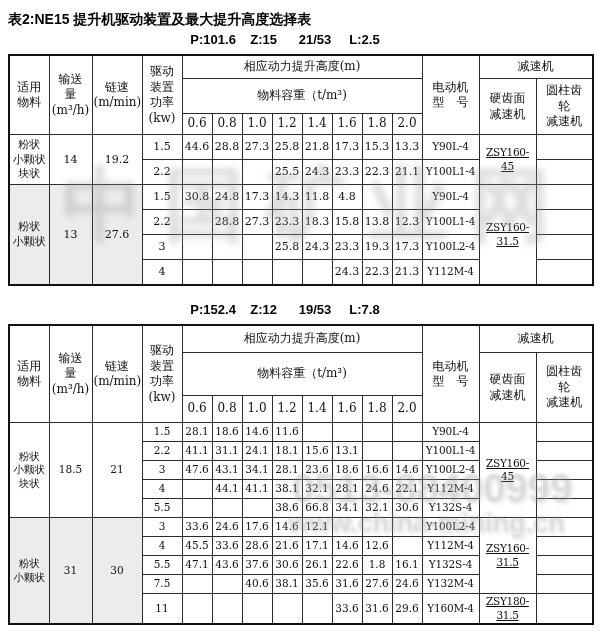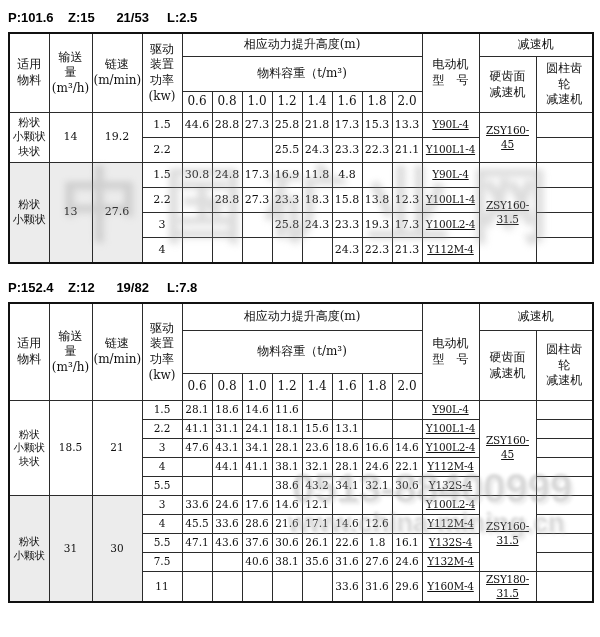--- a/index.html
+++ b/index.html
@@ -13,21 +13,21 @@
   }
   .page{padding:8px 8px 0 8px;position:relative;}
   .tbl-title{
     font-family:"Liberation Sans",sans-serif;
     font-weight:bold;font-size:14px;line-height:1.3;
     margin:2px 0 4px 0;color:#000;
   }
   .params{
     font-family:"Liberation Sans",sans-serif;
     font-weight:bold;font-size:13px;
-    text-align:left;white-space:pre;
+    text-align:center;white-space:pre;
     margin:2px 30px 7px 0;color:#000;
   }
   table{
     border-collapse:collapse;table-layout:fixed;width:584px;
     border:2px solid #111;background:#fff;
   }
   th,td{
     border:1px solid #2b2b2b;
     text-align:center;vertical-align:middle;
     white-space:pre-line;
@@ -38,21 +38,21 @@
   }
   thead th{font-size:12px;}
   .t2 .hr1 th{height:20px;}
   .t2 .hr2 th{height:32px;}
   .t2 .hr3 th{height:18px;}
   .t3 .hr1 th{height:24px;}
   .t3 .hr2 th{height:40px;}
   .t3 .hr3 th{height:24px;}
   .t2 tbody td{height:22px;}
   .t3 tbody td{height:16px;font-size:10.5px;}
-  td.motor{font-size:10.5px;letter-spacing:-0.2px;text-decoration:underline;}
+  td.motor{font-size:10.5px;letter-spacing:-0.2px;}
   td.reducer{font-size:10.5px;letter-spacing:-0.3px;text-decoration:underline;}
   td.shaded{background:#ececec;}
   .section + .section{margin-top:16px;}
   
   .wm{
     position:absolute;pointer-events:none;user-select:none;z-index:5;
     color:#8f8f8f;opacity:.30;font-weight:bold;white-space:nowrap;
     text-shadow:1px 1px 0 #ffffff,2px 2px 2px #999999;
   }
   .wm-cn{top:152px;left:62px;font-size:80px;letter-spacing:22px;filter:blur(3px);}
@@ -60,20 +60,21 @@
     font-family:"Liberation Sans",sans-serif;opacity:.34;}
   .wm-url{top:508px;left:288px;font-size:27px;filter:blur(1.5px);
     font-family:"Liberation Sans",sans-serif;opacity:.34;}
 </style>
 </head>
 <body>
 
 <div class="page">
 
   <div class="section">
+    <div class="tbl-title">表2:NE15 提升机驱动装置及最大提升高度选择表</div>
     <div class="params">P:101.6    Z:15      21/53     L:2.5</div>
     <table class="t2">
       <colgroup>
         <col style="width:40px">
           <col style="width:43px">
           <col style="width:50px">
           <col style="width:40px">
         <col style="width:30px">
           <col style="width:30px">
           <col style="width:30px">
@@ -158,21 +159,21 @@
           </tr>
           <tr>
             <td rowspan="4" class="mat shaded">粉状
 小颗状</td>
             <td rowspan="4" class="num shaded">13</td>
             <td rowspan="4" class="num shaded">27.6</td>
             <td>1.5</td>
             <td>30.8</td>
             <td>24.8</td>
             <td>17.3</td>
-            <td>16.9</td>
+            <td>14.3</td>
             <td>11.8</td>
             <td>4.8</td>
             <td></td>
             <td></td>
             <td class="motor">Y90L-4</td>
             <td rowspan="4" class="reducer">ZSY160-31.5</td>
             <td></td>
           </tr>
           <tr>
             <td>2.2</td>
@@ -211,21 +212,21 @@
             <td>22.3</td>
             <td>21.3</td>
             <td class="motor">Y112M-4</td>
             <td></td>
           </tr>
         </tbody>
     </table>
   </div>
 
   <div class="section">
-    <div class="params">P:152.4    Z:12      19/82     L:7.8</div>
+    <div class="params">P:152.4    Z:12      19/53     L:7.8</div>
     <table class="t3">
       <colgroup>
         <col style="width:40px">
           <col style="width:43px">
           <col style="width:50px">
           <col style="width:40px">
         <col style="width:30px">
           <col style="width:30px">
           <col style="width:30px">
           <col style="width:30px">
@@ -332,21 +333,21 @@
             <td>22.1</td>
             <td class="motor">Y112M-4</td>
             <td></td>
           </tr>
           <tr>
             <td>5.5</td>
             <td></td>
             <td></td>
             <td></td>
             <td>38.6</td>
-            <td>43.2</td>
+            <td>66.8</td>
             <td>34.1</td>
             <td>32.1</td>
             <td>30.6</td>
             <td class="motor">Y132S-4</td>
             <td></td>
           </tr>
           <tr>
             <td rowspan="5" class="mat shaded">粉状
 小颗状</td>
             <td rowspan="5" class="num shaded">31</td>

